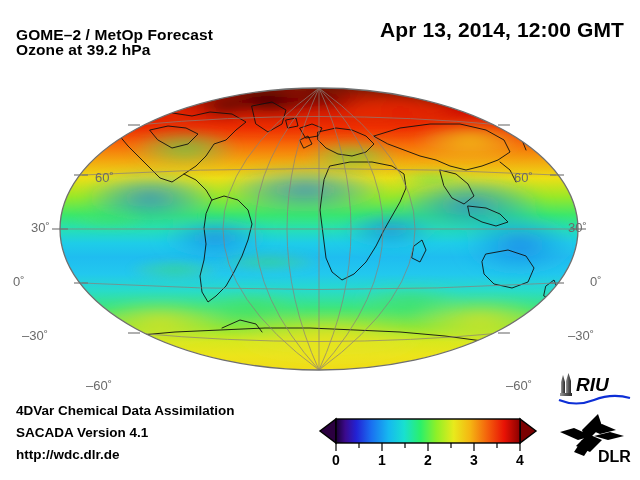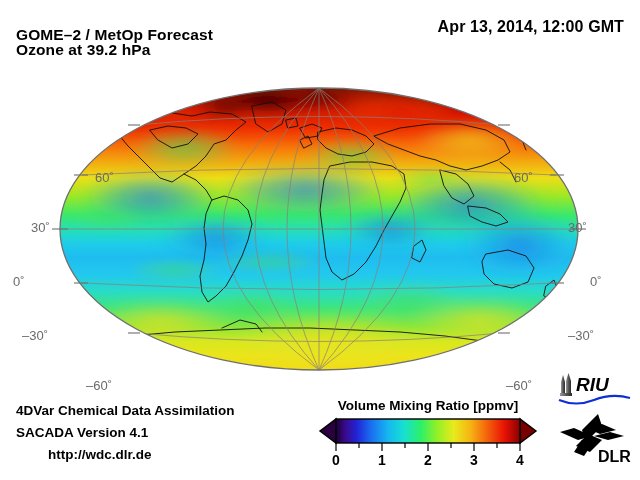--- a/index.html
+++ b/index.html
@@ -33,21 +33,21 @@
     top: 41px;
     font-size: 15.5px;
     font-weight: bold;
     letter-spacing: 0.1px;
     white-space: nowrap;
   }
   #header-datetime {
     position: absolute;
     right: 16px;
     top: 18px;
-    font-size: 16px;
+    font-size: 21px;
     font-weight: bold;
     letter-spacing: 0.1px;
     white-space: nowrap;
     text-align: right;
   }
 
   
   #map-panel {
     position: absolute;
     left: 0;
@@ -70,21 +70,21 @@
   
   .footer-line {
     position: absolute;
     left: 16px;
     font-size: 13.5px;
     font-weight: bold;
     white-space: nowrap;
   }
   #footer-line-1 { top: 403px; }
   #footer-line-2 { top: 425px; }
-  #footer-line-3 { top: 447px; margin-left: 32px; }
+  #footer-line-3 { top: 447px; }
 
   
   #colorbar-block {
     position: absolute;
     left: 318px;
     top: 398px;
     width: 220px;
     height: 72px;
   }
   #colorbar-title {
@@ -338,21 +338,20 @@
   <span class="lat-label" style="left:590px; top:204px;">0˚</span>
   <span class="lat-label" style="left:568px; top:258px;">–30˚</span>
   <span class="lat-label" style="left:506px; top:308px;">–60˚</span>
 </div>
 
 <div class="footer-line" id="footer-line-1">4DVar Chemical Data Assimilation</div>
 <div class="footer-line" id="footer-line-2">SACADA Version 4.1</div>
 <div class="footer-line" id="footer-line-3">http://wdc.dlr.de</div>
 
 <div id="colorbar-block">
-  <div id="colorbar-title">Volume Mixing Ratio [ppmv]</div>
   <svg id="colorbar-svg" width="228" height="52" viewBox="0 0 228 52">
     <defs>
       <linearGradient id="cbGrad" x1="0" y1="0" x2="1" y2="0">
         <stop offset="0.000" stop-color="#1a0033"></stop>
         <stop offset="0.050" stop-color="#3b0a8c"></stop>
         <stop offset="0.110" stop-color="#2222d4"></stop>
         <stop offset="0.190" stop-color="#1a6ef0"></stop>
         <stop offset="0.285" stop-color="#16b8f0"></stop>
         <stop offset="0.370" stop-color="#18e0d0"></stop>
         <stop offset="0.460" stop-color="#2bf06a"></stop>

